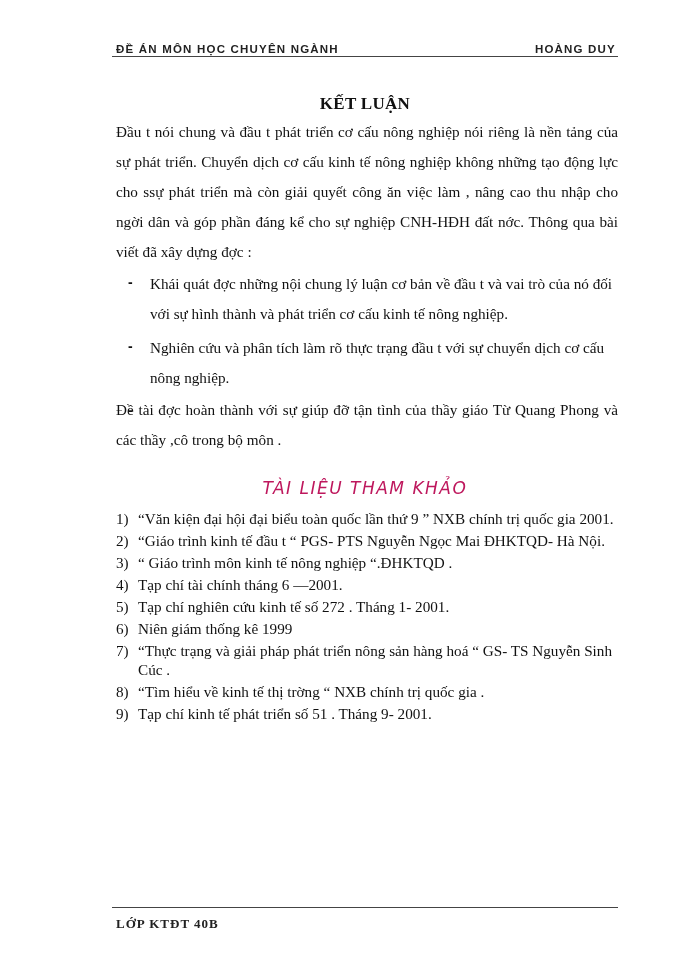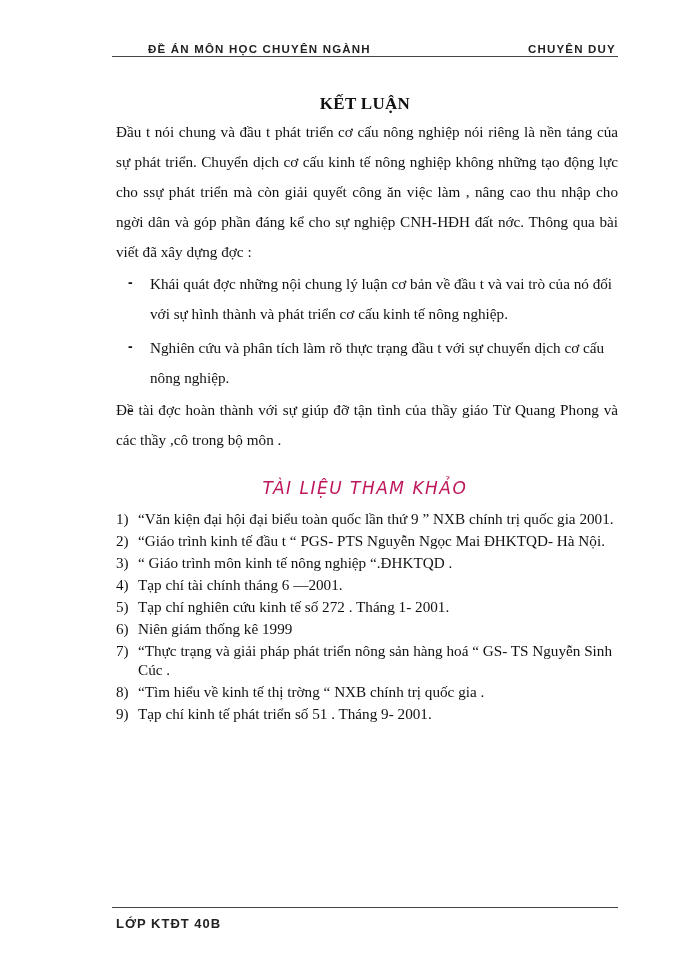--- a/index.html
+++ b/index.html
@@ -31,21 +31,20 @@
     }
     .running-header .hdr-text {
       position: absolute;
       top: 7px;
       font-family: "Liberation Sans", "DejaVu Sans", sans-serif;
       font-weight: bold;
       font-size: 11.5px;
       letter-spacing: 1.2px;
       color: #222;
       white-space: nowrap;
-      margin-left: 32px;
     }
     .running-header .hdr-left { left: 4px; }
     .running-header .hdr-right { right: 2px; }
     .header-rule {
       position: absolute;
       left: 112px;
       top: 56px;
       width: 506px;
       height: 0;
       border-top: 1.5px solid #444;
@@ -144,21 +143,21 @@
       left: 112px;
       top: 908px;
       width: 506px;
       height: 20px;
       overflow: hidden;
     }
     .running-footer .ftr-left {
       position: absolute;
       left: 4px;
       top: 8px;
-      font-family: Liberation Sans, sans-serif;
+      font-family: Liberation Serif, serif;
       font-weight: bold;
       font-size: 13px;
       letter-spacing: 1px;
       color: #222;
     }
     .running-footer .ftr-right {
       position: absolute;
       right: 2px;
       top: 1px;
       font-size: 16px;
@@ -166,21 +165,21 @@
       margin-top: 22px;
     }
   </style>
 </head>
 <body>
 
 <div class="page">
 
   <div class="running-header">
     <span class="hdr-text hdr-left">ĐỀ ÁN MÔN HỌC CHUYÊN NGÀNH</span>
-    <span class="hdr-text hdr-right">CHUYÊN DUY</span>
+    <span class="hdr-text hdr-right">HOÀNG DUY</span>
   </div>
   <div class="header-rule"></div>
 
   <div class="title">KẾT LUẬN</div>
 
   <div class="body-text">
     <p>Đầu t   nói chung và đầu t   phát triển cơ cấu nông nghiệp nói riêng là nền tảng của sự phát triển. Chuyển dịch cơ cấu kinh tế nông nghiệp không những tạo động lực cho ssự phát triển mà còn giải quyết công ăn việc làm , nâng cao thu nhập cho ngời   dân và góp phần đáng kể cho sự nghiệp CNH-HĐH đất nớc.   Thông qua bài viết đã xây dựng đợc   :</p>
     <ul class="bullets">
       <li>
         <span class="bullet-mark">-</span>

